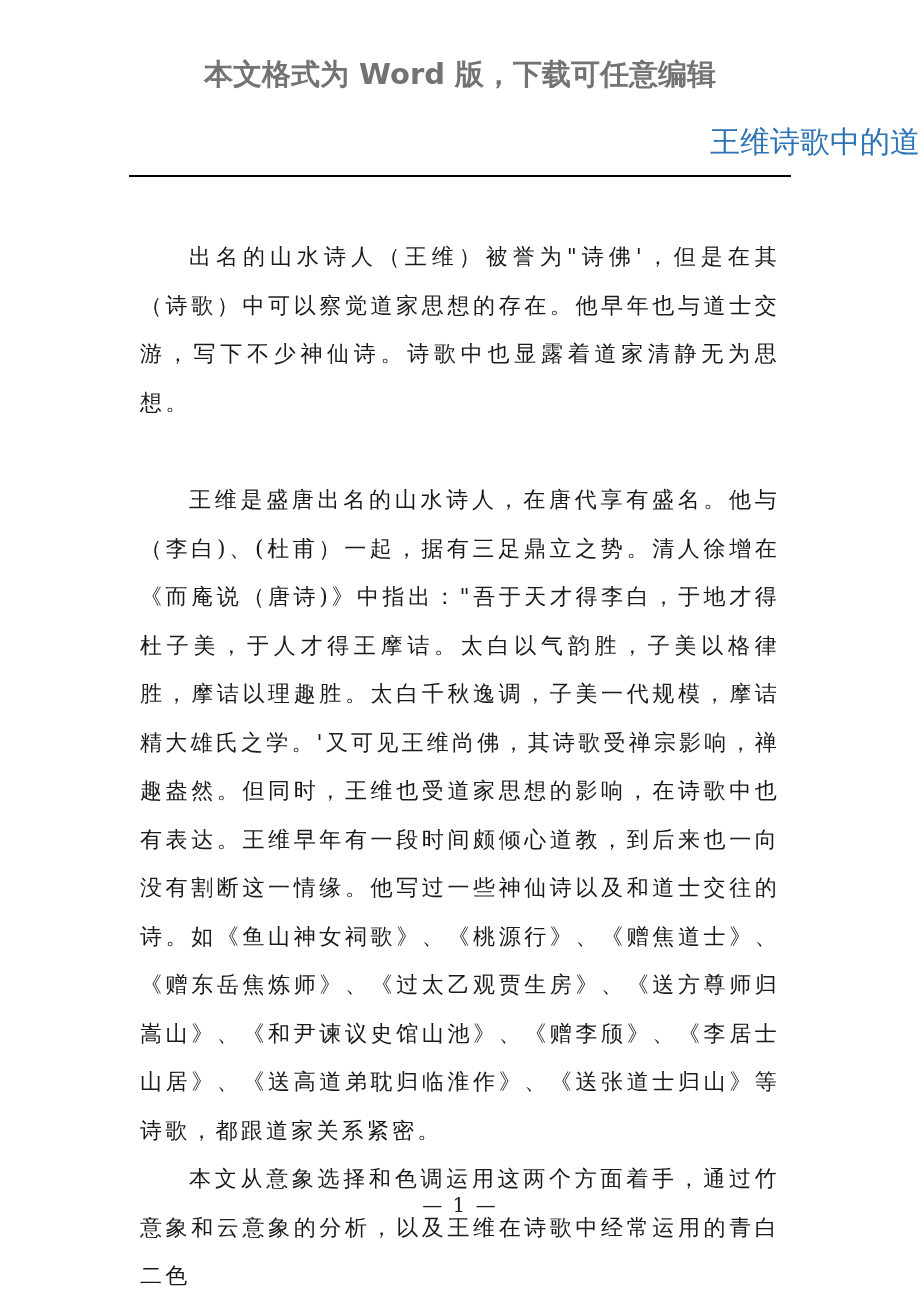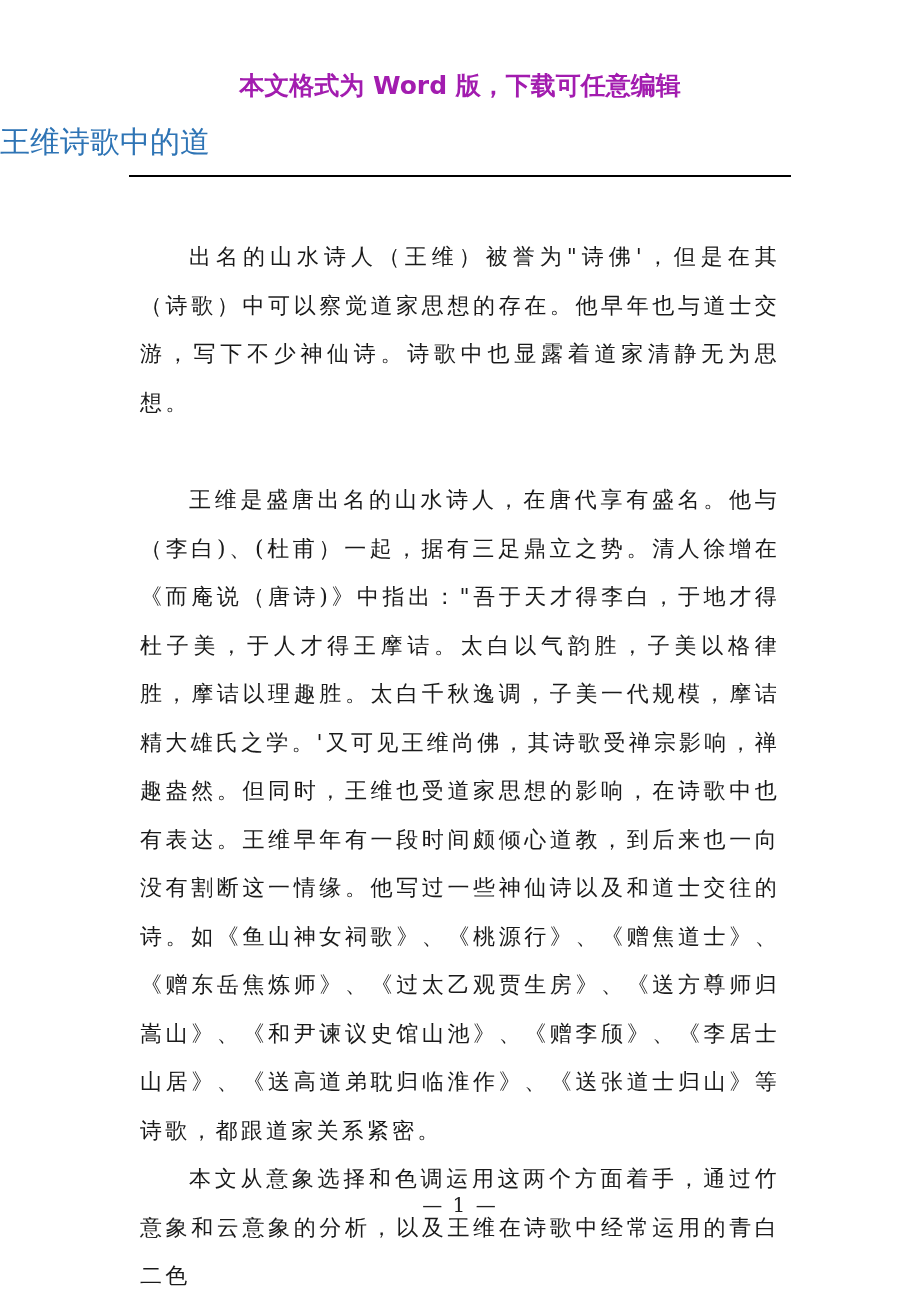--- a/index.html
+++ b/index.html
@@ -10,37 +10,37 @@
     body {
       width: 920px;
       height: 1302px;
       position: relative;
       overflow: hidden;
       font-family: "DejaVu Serif", "Liberation Serif", serif;
       color: #111111;
     }
     .notice {
       position: absolute;
-      top: 68px;
+      top: 56px;
       left: 0;
       width: 920px;
       text-align: center;
       font-family: "DejaVu Sans", "Liberation Sans", sans-serif;
       font-weight: bold;
-      font-size: 25px;
+      font-size: 29px;
       line-height: 36px;
-      color: #a21caf;
+      color: #737373;
       letter-spacing: 0px;
     }
     .doc-title {
       position: absolute;
       top: 120px;
       left: 0;
       width: 920px;
-      text-align: left;
+      text-align: right;
       font-family: "DejaVu Sans", "Liberation Sans", sans-serif;
       font-size: 30px;
       line-height: 44px;
       color: #2e74b5;
     }
     .rule {
       position: absolute;
       top: 175px;
       left: 129px;
       width: 662px;

